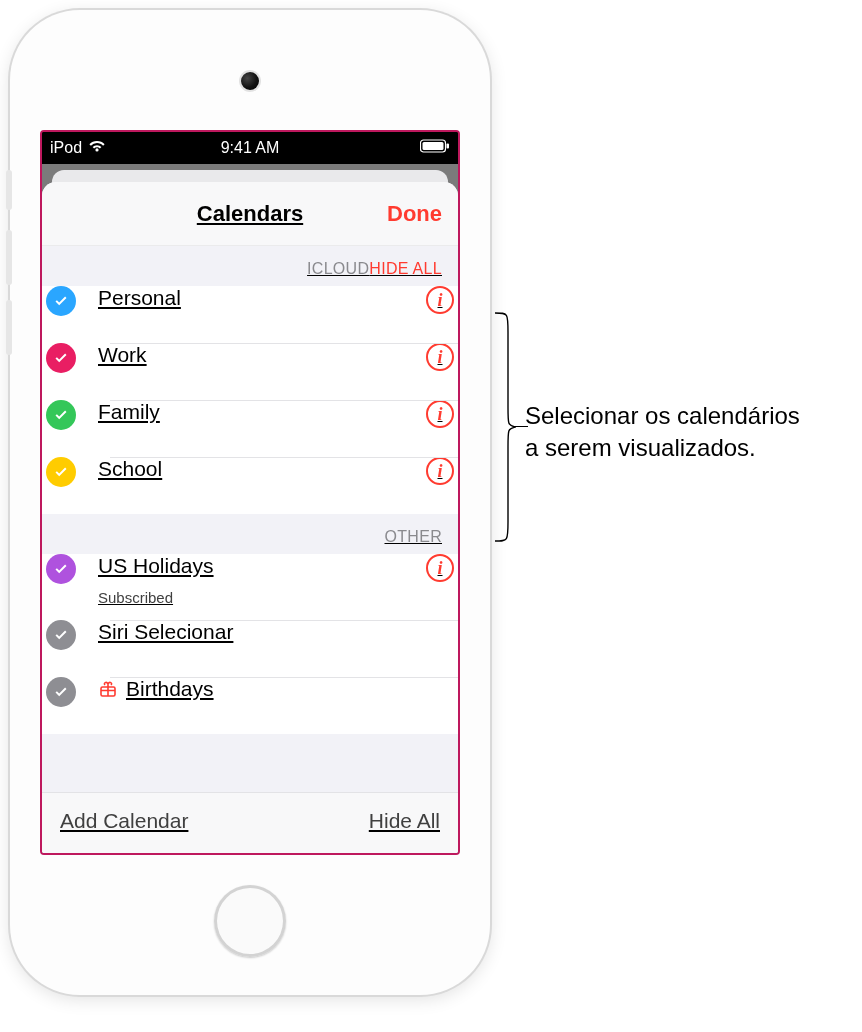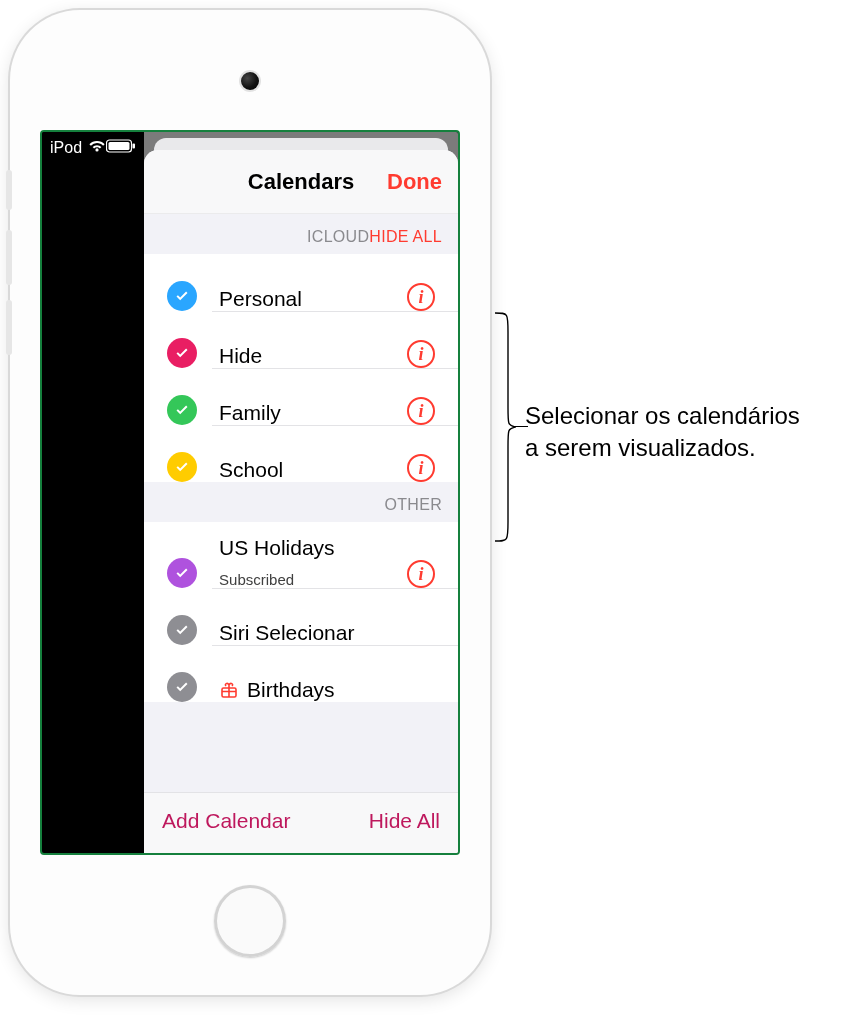--- a/index.html
+++ b/index.html
@@ -51,22 +51,22 @@
     .sb-1 { left: -4px; top: 160px; width: 6px; height: 40px; }
     .sb-2 { left: -4px; top: 220px; width: 6px; height: 55px; }
     .sb-3 { left: -4px; top: 290px; width: 6px; height: 55px; }
     .screen {
       width: 100%;
       height: 100%;
       background: #000;
       border-radius: 4px;
       overflow: hidden;
       display: flex;
-      flex-direction: row;
-      border: 2px solid #15803d;
+      flex-direction: column;
+      border: 2px solid #be185d;
     }
     .status-bar {
       height: 32px;
       background: #000;
       color: #fff;
       display: flex;
       align-items: center;
       justify-content: space-between;
       padding: 0 8px;
       font-size: 16px;
@@ -76,20 +76,21 @@
     .status-center { position: absolute; left: 0; right: 0; text-align: center; pointer-events: none; }
     .status-right { display: flex; align-items: center; gap: 4px; }
     .wifi-icon { display: inline-block; }
     .battery-icon { display: inline-block; }
     .sheet-bg {
       flex: 1;
       background: #7b7b7b;
       position: relative;
       display: flex;
       flex-direction: column;
+      text-decoration: underline;
     }
     .sheet-behind {
       height: 14px;
       background: #e9e9eb;
       margin: 6px 10px 0 10px;
       border-radius: 12px 12px 0 0;
     }
     .sheet {
       background: #f2f2f7;
       flex: 1;
@@ -130,23 +131,23 @@
       letter-spacing: 0.3px;
     }
     .section-header .section-action {
       color: #ff3b30;
       font-weight: 500;
       cursor: pointer;
     }
     .list { background: #fff; }
     .row {
       display: flex;
-      align-items: flex-end;
+      align-items: flex-start;
       min-height: 57px;
-      padding: 0 23px;
+      padding: 0 4px;
       position: relative;
     }
     .row + .row::before {
       content: "";
       position: absolute;
       left: 68px; right: 0; top: 0;
       height: 1px;
       background: #e3e3e6;
     }
     .check {
@@ -187,21 +188,21 @@
     .gift-icon { color: #ff3b30; display: inline-flex; }
     .sheet-footer {
       background: #f8f8f9;
       border-top: 1px solid #e3e3e6;
       display: flex;
       justify-content: space-between;
       align-items: center;
       padding: 16px 18px 20px 18px;
     }
     .footer-btn {
-      color: #be185d;
+      color: #404040;
       font-size: 21px;
       cursor: pointer;
     }
     .callout {
       position: absolute;
       left: 525px;
       top: 400px;
       font-size: 24px;
       color: #000;
       line-height: 1.35;
@@ -279,21 +280,21 @@
               <div class="row-label">Personal</div>
               <div class="info-btn">i</div>
             </div>
 
             <div class="row">
               <div class="check" style="background:#e91e63">
                 <svg viewBox="0 0 16 16">
                     <path fill="#fff" d="M6.2 12.3 2.5 8.6l1.4-1.4 2.3 2.3 5.9-5.9 1.4 1.4z"></path>
                   </svg>
               </div>
-              <div class="row-label">Hide</div>
+              <div class="row-label">Work</div>
               <div class="info-btn">i</div>
             </div>
 
             <div class="row">
               <div class="check" style="background:#34c759">
                 <svg viewBox="0 0 16 16">
                     <path fill="#fff" d="M6.2 12.3 2.5 8.6l1.4-1.4 2.3 2.3 5.9-5.9 1.4 1.4z"></path>
                   </svg>
               </div>
               <div class="row-label">Family</div>

